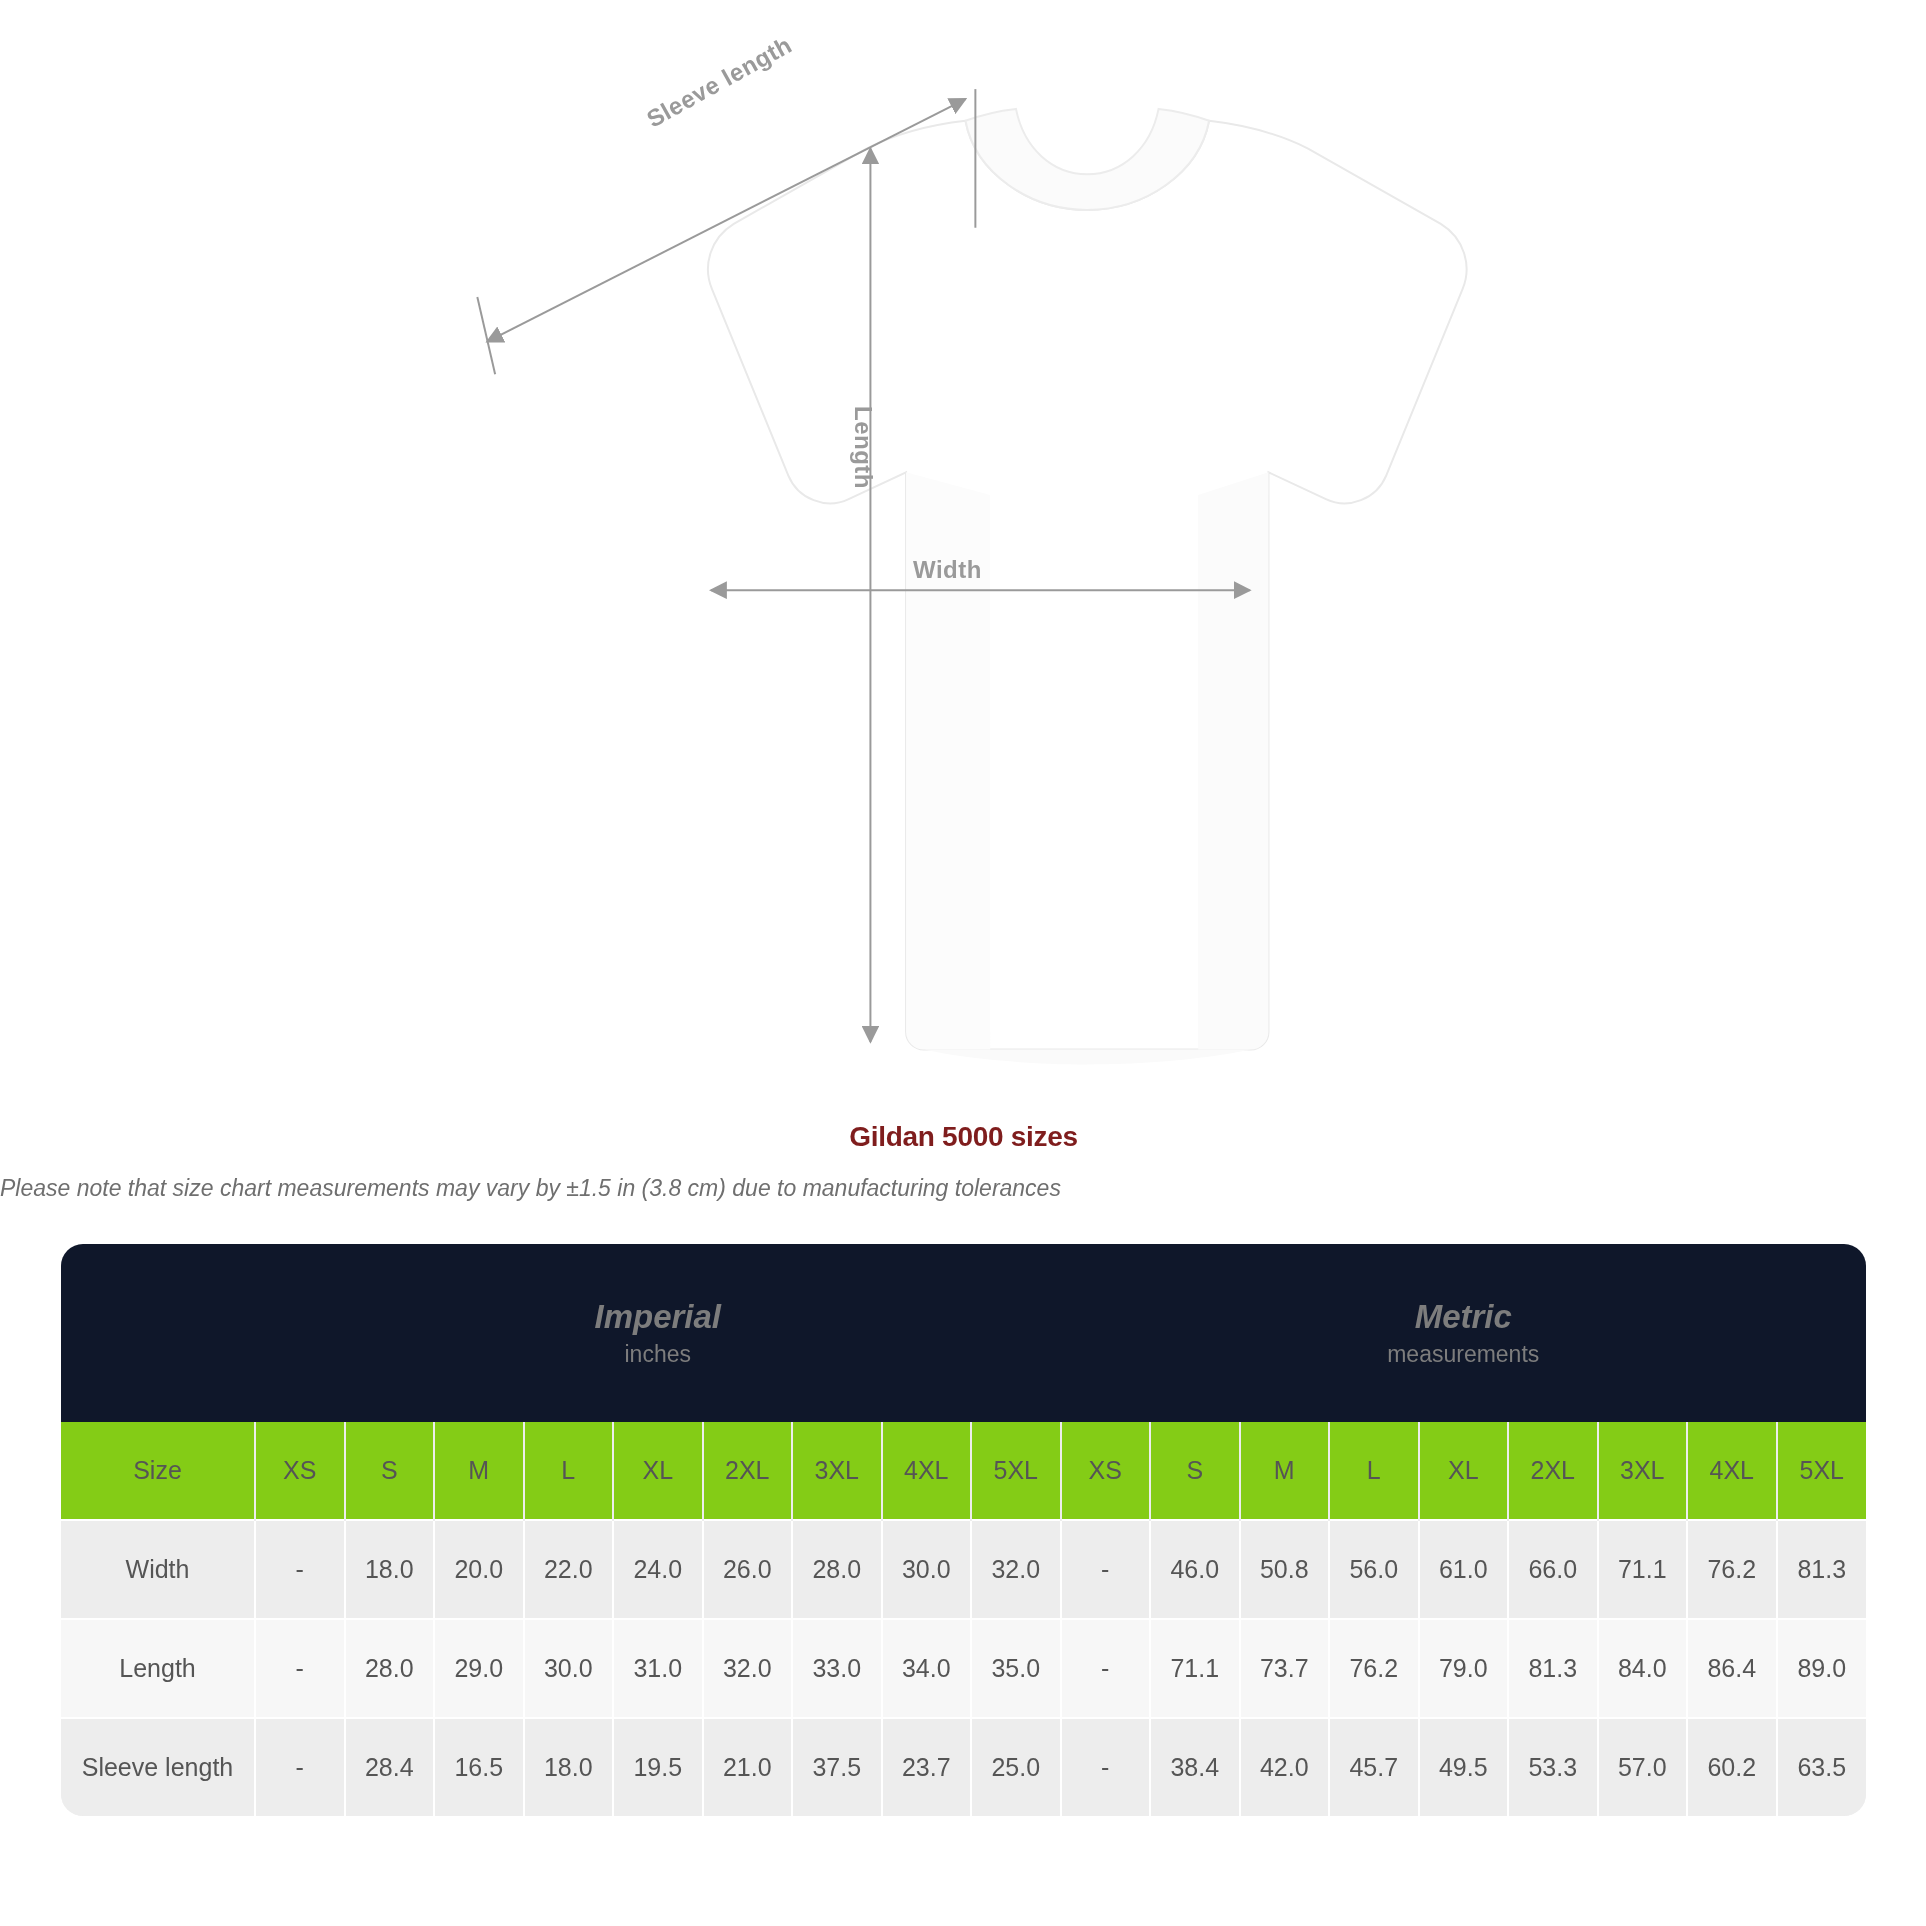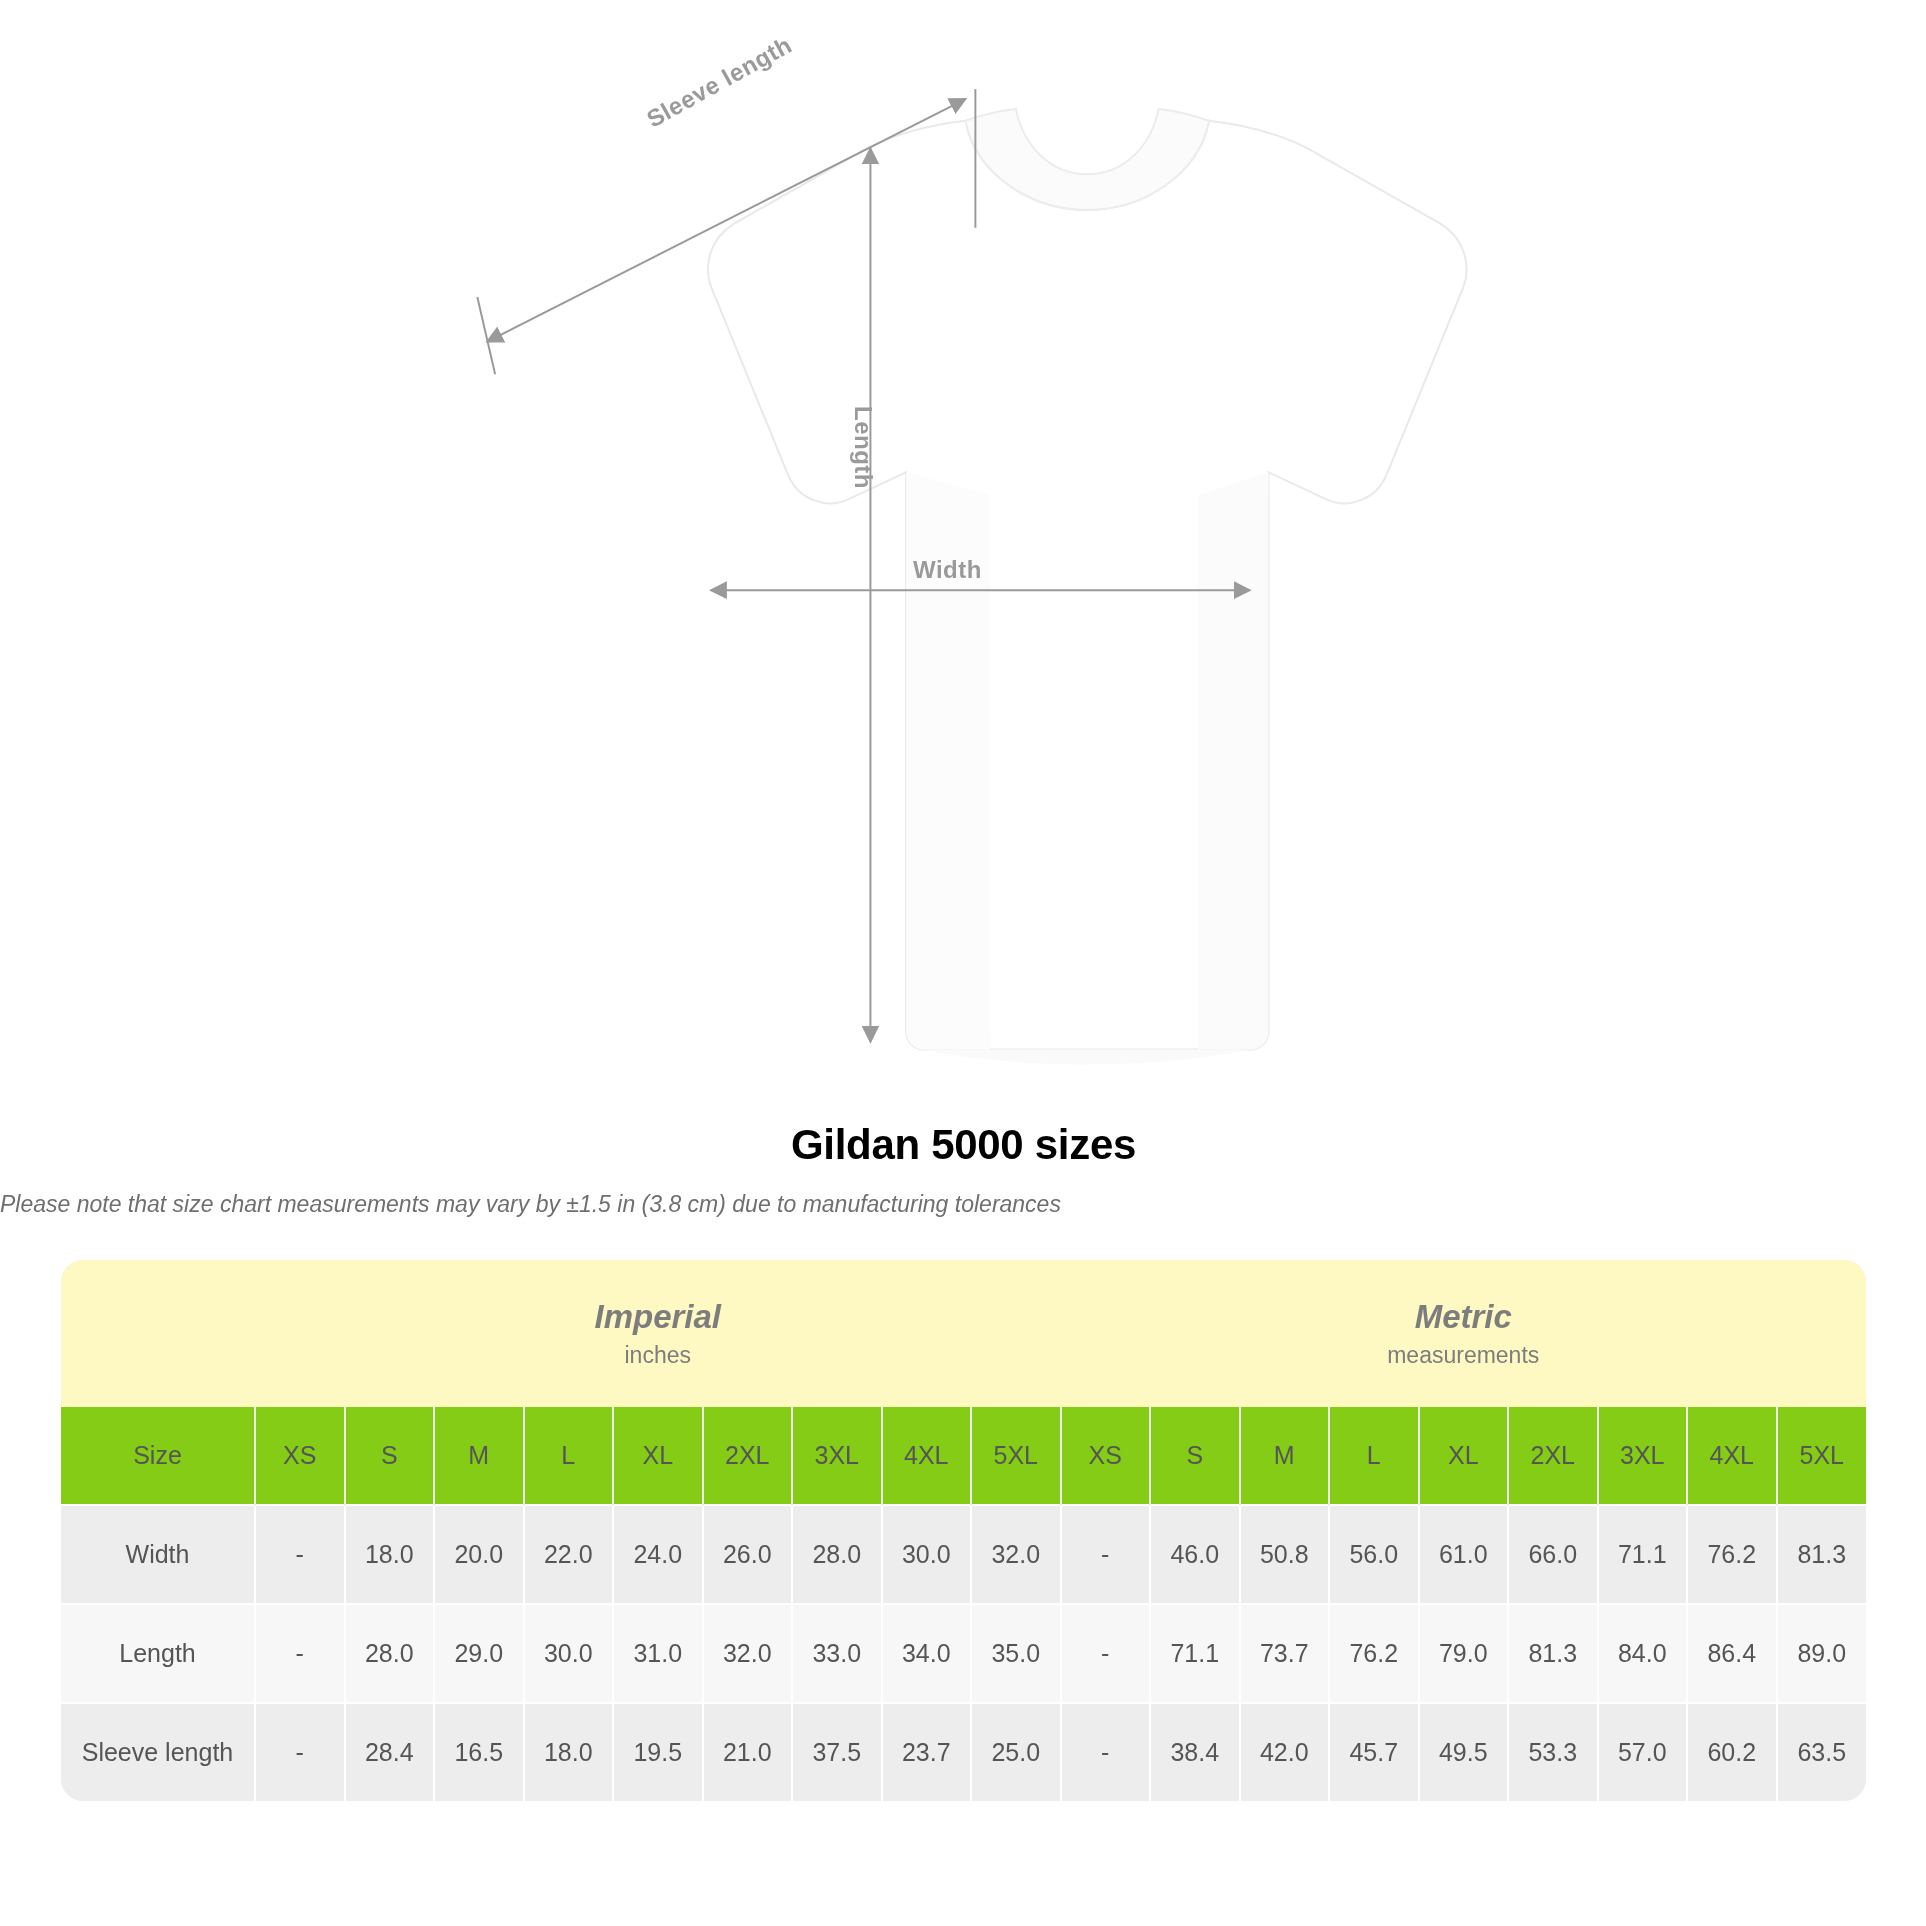--- a/index.html
+++ b/index.html
@@ -53,23 +53,23 @@
     transform-origin: left top;
   }
   .label-width {
     left: 913px;
     top: 556px;
   }
 
   
   .heading {
     text-align: center;
-    font-size: 42px;
-    font-weight: bold;
-    color: #000000;
+    font-size: 28px;
+    font-weight: bold;
+    color: #7f1d1d;
     margin: 12px 0 0 0;
     letter-spacing: -0.3px;
   }
   .subheading {
     font-size: 23px;
     font-style: italic;
     color: #6f6f6f;
     margin-top: 22px;
   }
 
@@ -88,22 +88,22 @@
   table.size-table td, table.size-table th {
     text-align: center;
     vertical-align: middle;
     font-size: 25px;
     color: #555555;
     font-weight: normal;
     padding: 0;
   }
   
   .unit-cell {
-    height: 147px;
-    background: #fef9c3;
+    height: 178px;
+    background: #0f172a;
   }
   .unit-name {
     font-size: 33px;
     font-weight: bold;
     font-style: italic;
     color: #7d7d7d;
     line-height: 1.15;
   }
   .unit-sub {
     font-size: 23px;

